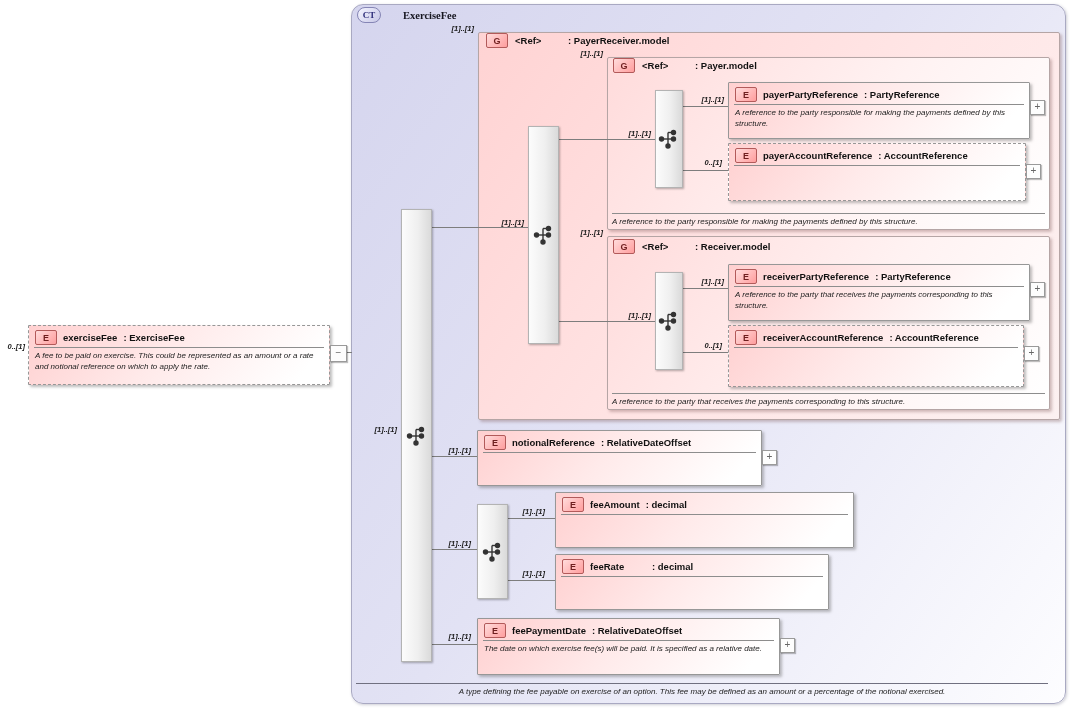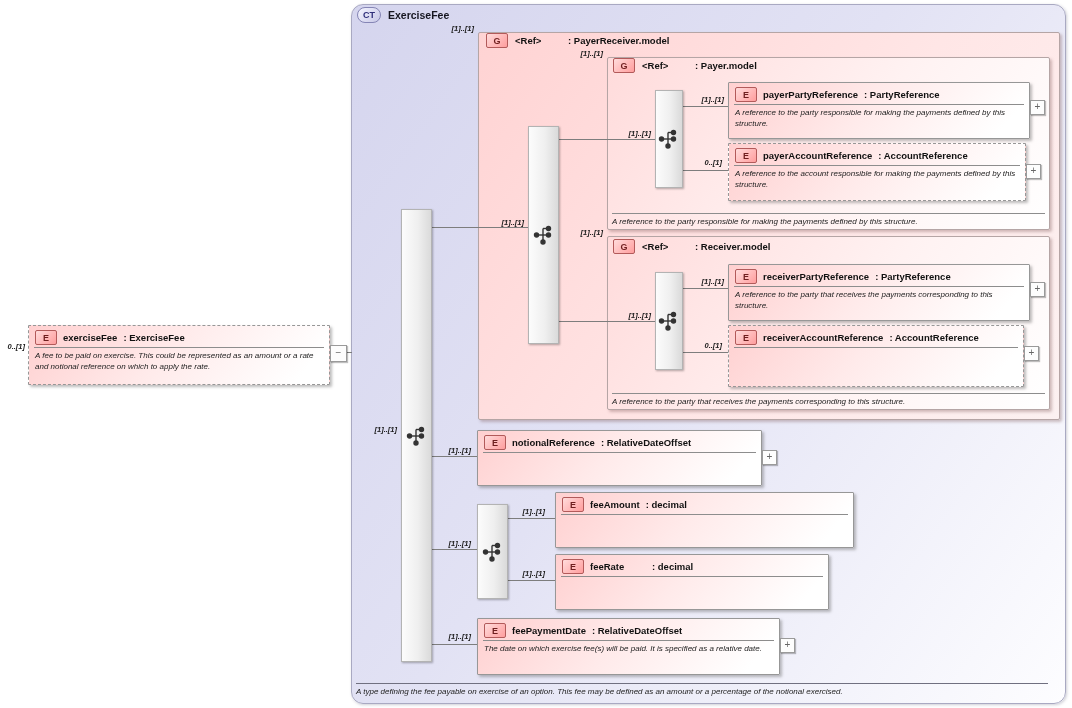--- a/index.html
+++ b/index.html
@@ -2,24 +2,24 @@
 <html><head>
 <meta charset="utf-8">
 <style>
   html,body{margin:0;padding:0;background:#fff;}
   .canvas{position:relative;width:1072px;height:708px;background:#ffffff;overflow:hidden;
           font-family:"Liberation Sans",sans-serif;color:#111;}
   
   .ct{position:absolute;left:351px;top:4px;width:713px;height:698px;border:1px solid #a9a9c2;
       border-radius:12px;background:linear-gradient(125deg,#d5d5ee 0%,#e2e2f4 45%,#fdfdff 100%);
       box-shadow:1px 1px 3px rgba(60,60,90,.25);}
-  .ct-head{position:absolute;left:357px;top:7px;display:flex;align-items:center;gap:7px;}
+  .ct-head{position:absolute;left:357px;top:7px;display:flex;align-items:center;gap:22px;font-family:Liberation Serif, serif;}
   .ct-title{font-weight:bold;font-size:10.5px;color:#15151f;}
   .ct-foot{position:absolute;left:356px;top:683px;width:692px;border-top:1px solid #707080;
-           padding-top:3px;font-size:8px;font-style:italic;color:#222;}
+           padding-top:3px;font-size:8px;font-style:italic;color:#222;text-align:center;}
   
   .badge{display:inline-flex;align-items:center;justify-content:center;width:20px;height:13px;
          font-size:9px;font-weight:bold;flex:0 0 auto;}
   .ct-badge{width:22px;height:14px;border:1px solid #8585b5;border-radius:8px;color:#2f2f7a;
             background:linear-gradient(135deg,#f4f4ff,#c7c7e6);}
   .r-badge{border:1px solid #b25a5a;border-radius:2px;color:#6e1f1f;
            background:linear-gradient(135deg,#ffdcdc,#ff9d9d);}
   
   .grp{position:absolute;border:1px solid #b5a5a5;border-radius:2px;
        box-shadow:2px 2px 3px rgba(120,80,80,.35);}
@@ -209,21 +209,20 @@
   </div>
   <div class="pm" style="left:1030px;top:100px;">+</div>
 
   <div class="ebox dashed" style="left:728px;top:143px;width:296px;height:56px;">
     <div class="ebox-head">
       <span class="badge r-badge">E</span>
       <span>payerAccountReference</span>
       <span>: AccountReference</span>
     </div>
     <div class="ebox-sep"></div>
-    <div class="ebox-ann">A reference to the account responsible for making the payments defined by this structure.</div>
   </div>
   <div class="pm" style="left:1026px;top:164px;">+</div>
 
   <div class="ebox" style="left:728px;top:264px;width:300px;height:55px;">
     <div class="ebox-head">
       <span class="badge r-badge">E</span>
       <span>receiverPartyReference</span>
       <span>: PartyReference</span>
     </div>
     <div class="ebox-sep"></div>

